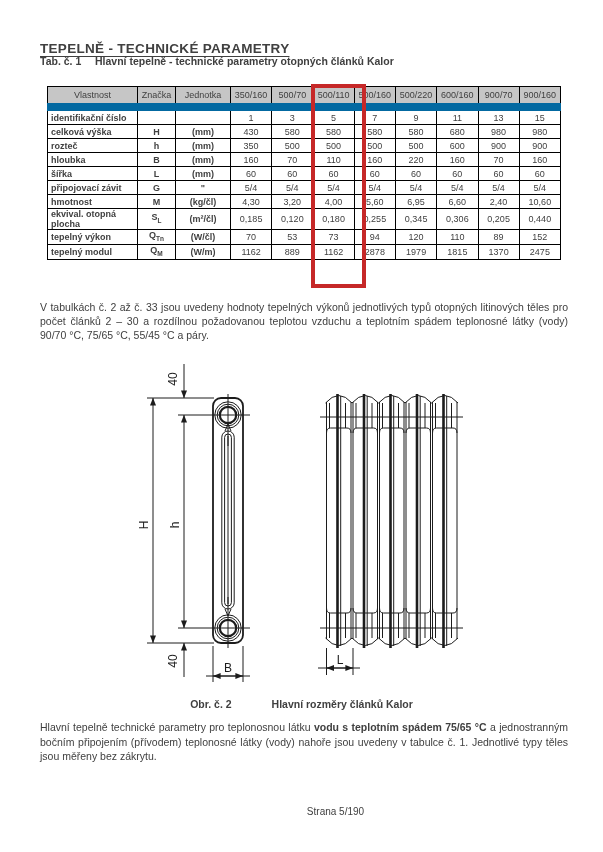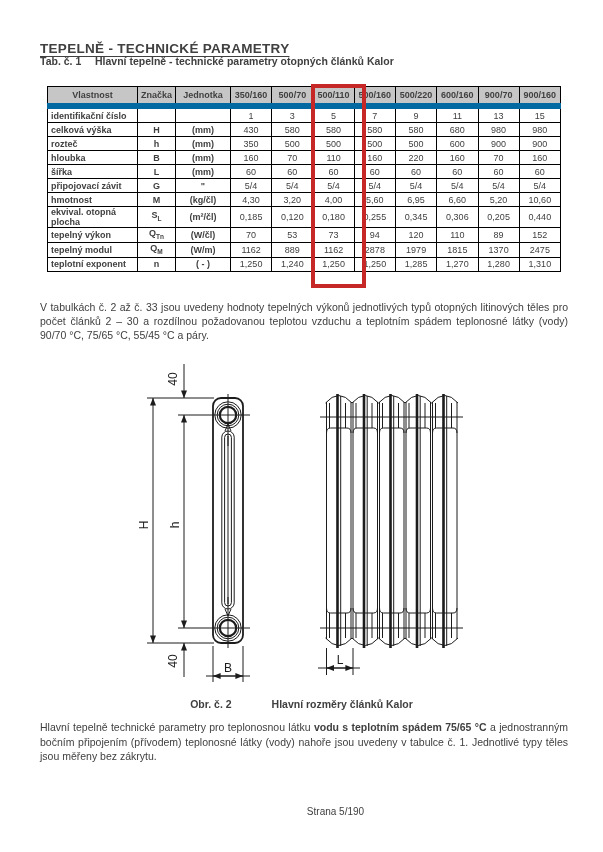--- a/index.html
+++ b/index.html
@@ -22,22 +22,22 @@
   table.params {
     position:absolute; left:47px; top:86px;
     border-collapse:collapse; table-layout:fixed; width:513px;
     font-size:9px; line-height:10px;
   }
   table.params th, table.params td {
     border:1px solid #000; padding:0 2px; text-align:center;
     overflow:hidden; white-space:nowrap;
   }
   table.params th {
-    background:#c6c6c6; font-weight:bold; height:16px;
-    border-bottom:6px solid #0369a1;
+    background:#c6c6c6; font-weight:normal; height:16px;
+    border-bottom:8px solid #0369a1;
   }
   table.params td { height:13px; font-weight:normal; }
   table.params td.c-prop {
     text-align:left; font-weight:bold; padding-left:3px; white-space:normal;
   }
   table.params td.c-sym, table.params td.c-unit { font-weight:bold; }
   table.params sub { font-size:6.5px; }
 
   .highlight-box {
     position:absolute; left:311px; top:84px; width:47px; height:196px;
@@ -188,21 +188,21 @@
         <tr>
           <td class="c-prop">hmotnost</td>
           <td class="c-sym">M</td>
           <td class="c-unit">(kg/čl)</td>
           <td>4,30</td>
           <td>3,20</td>
           <td>4,00</td>
           <td>5,60</td>
           <td>6,95</td>
           <td>6,60</td>
-          <td>5,20</td>
+          <td>2,40</td>
           <td>10,60</td>
         </tr>
         <tr>
           <td class="c-prop">ekvival. otopná plocha</td>
           <td class="c-sym">S<sub>L</sub></td>
           <td class="c-unit">(m²/čl)</td>
           <td>0,185</td>
           <td>0,120</td>
           <td>0,180</td>
           <td>0,255</td>
@@ -229,33 +229,20 @@
           <td class="c-sym">Q<sub>M</sub></td>
           <td class="c-unit">(W/m)</td>
           <td>1162</td>
           <td>889</td>
           <td>1162</td>
           <td>2878</td>
           <td>1979</td>
           <td>1815</td>
           <td>1370</td>
           <td>2475</td>
-        </tr>
-        <tr>
-          <td class="c-prop">teplotní exponent</td>
-          <td class="c-sym">n</td>
-          <td class="c-unit">( - )</td>
-          <td>1,250</td>
-          <td>1,240</td>
-          <td>1,250</td>
-          <td>1,250</td>
-          <td>1,285</td>
-          <td>1,270</td>
-          <td>1,280</td>
-          <td>1,310</td>
         </tr>
       </tbody>
   </table>
 
   <div class="highlight-box" style="border-color: rgb(198, 40, 40);"></div>
 
   <div class="para para-1">
     <br>
     <span>V tabulkách č. 2 až č. 33 jsou uvedeny hodnoty tepelných výkonů jednotlivých typů otopných litinových těles pro počet článků 2 – 30 a rozdílnou požadovanou teplotou vzduchu a teplotním spádem teplonosné látky (vody) 90/70 °C, 75/65 °C, 55/45 °C a páry.</span>
   </div>

